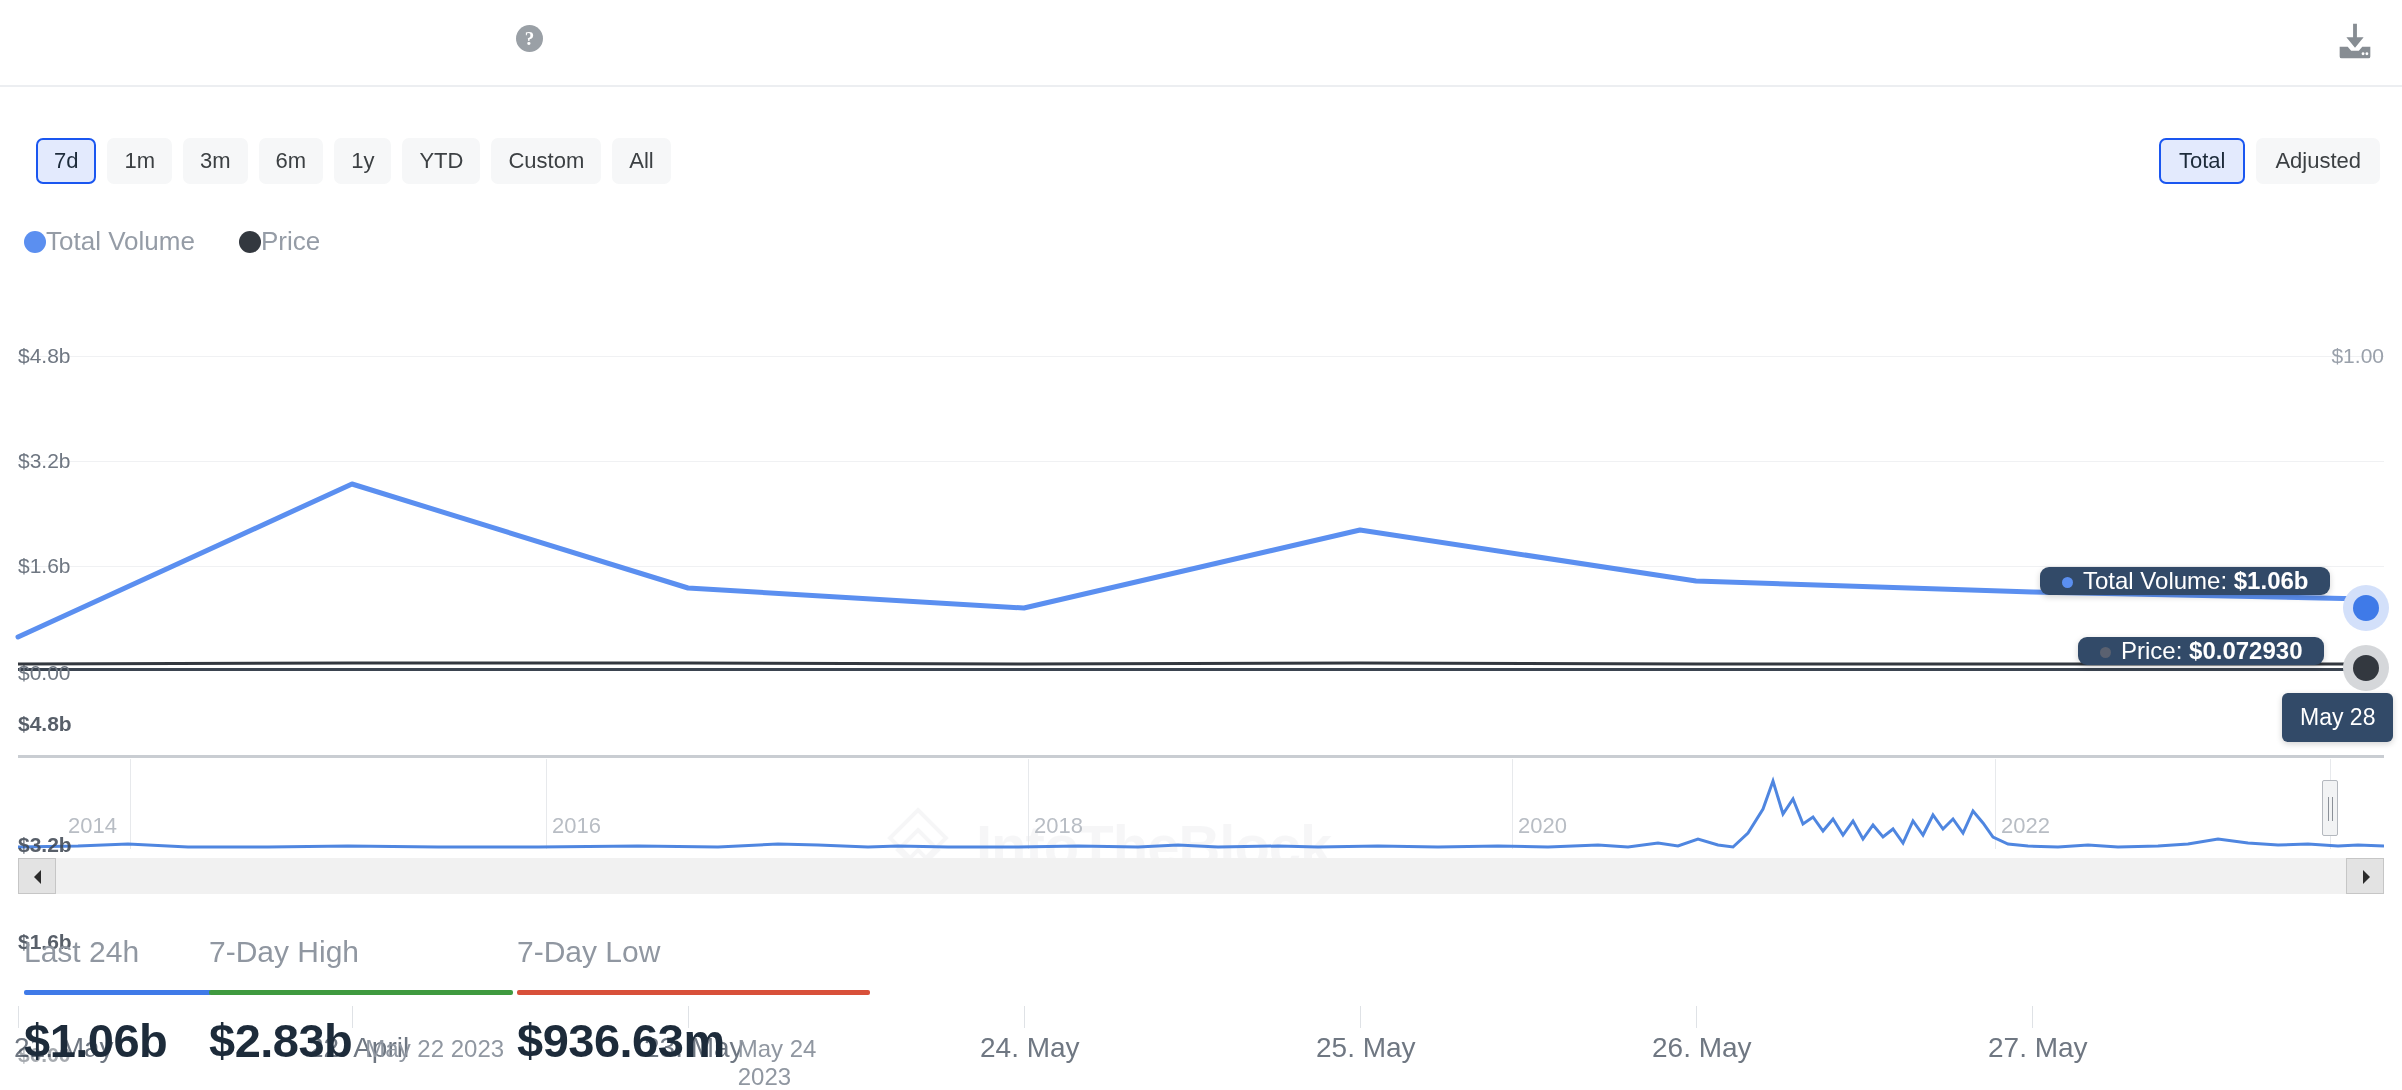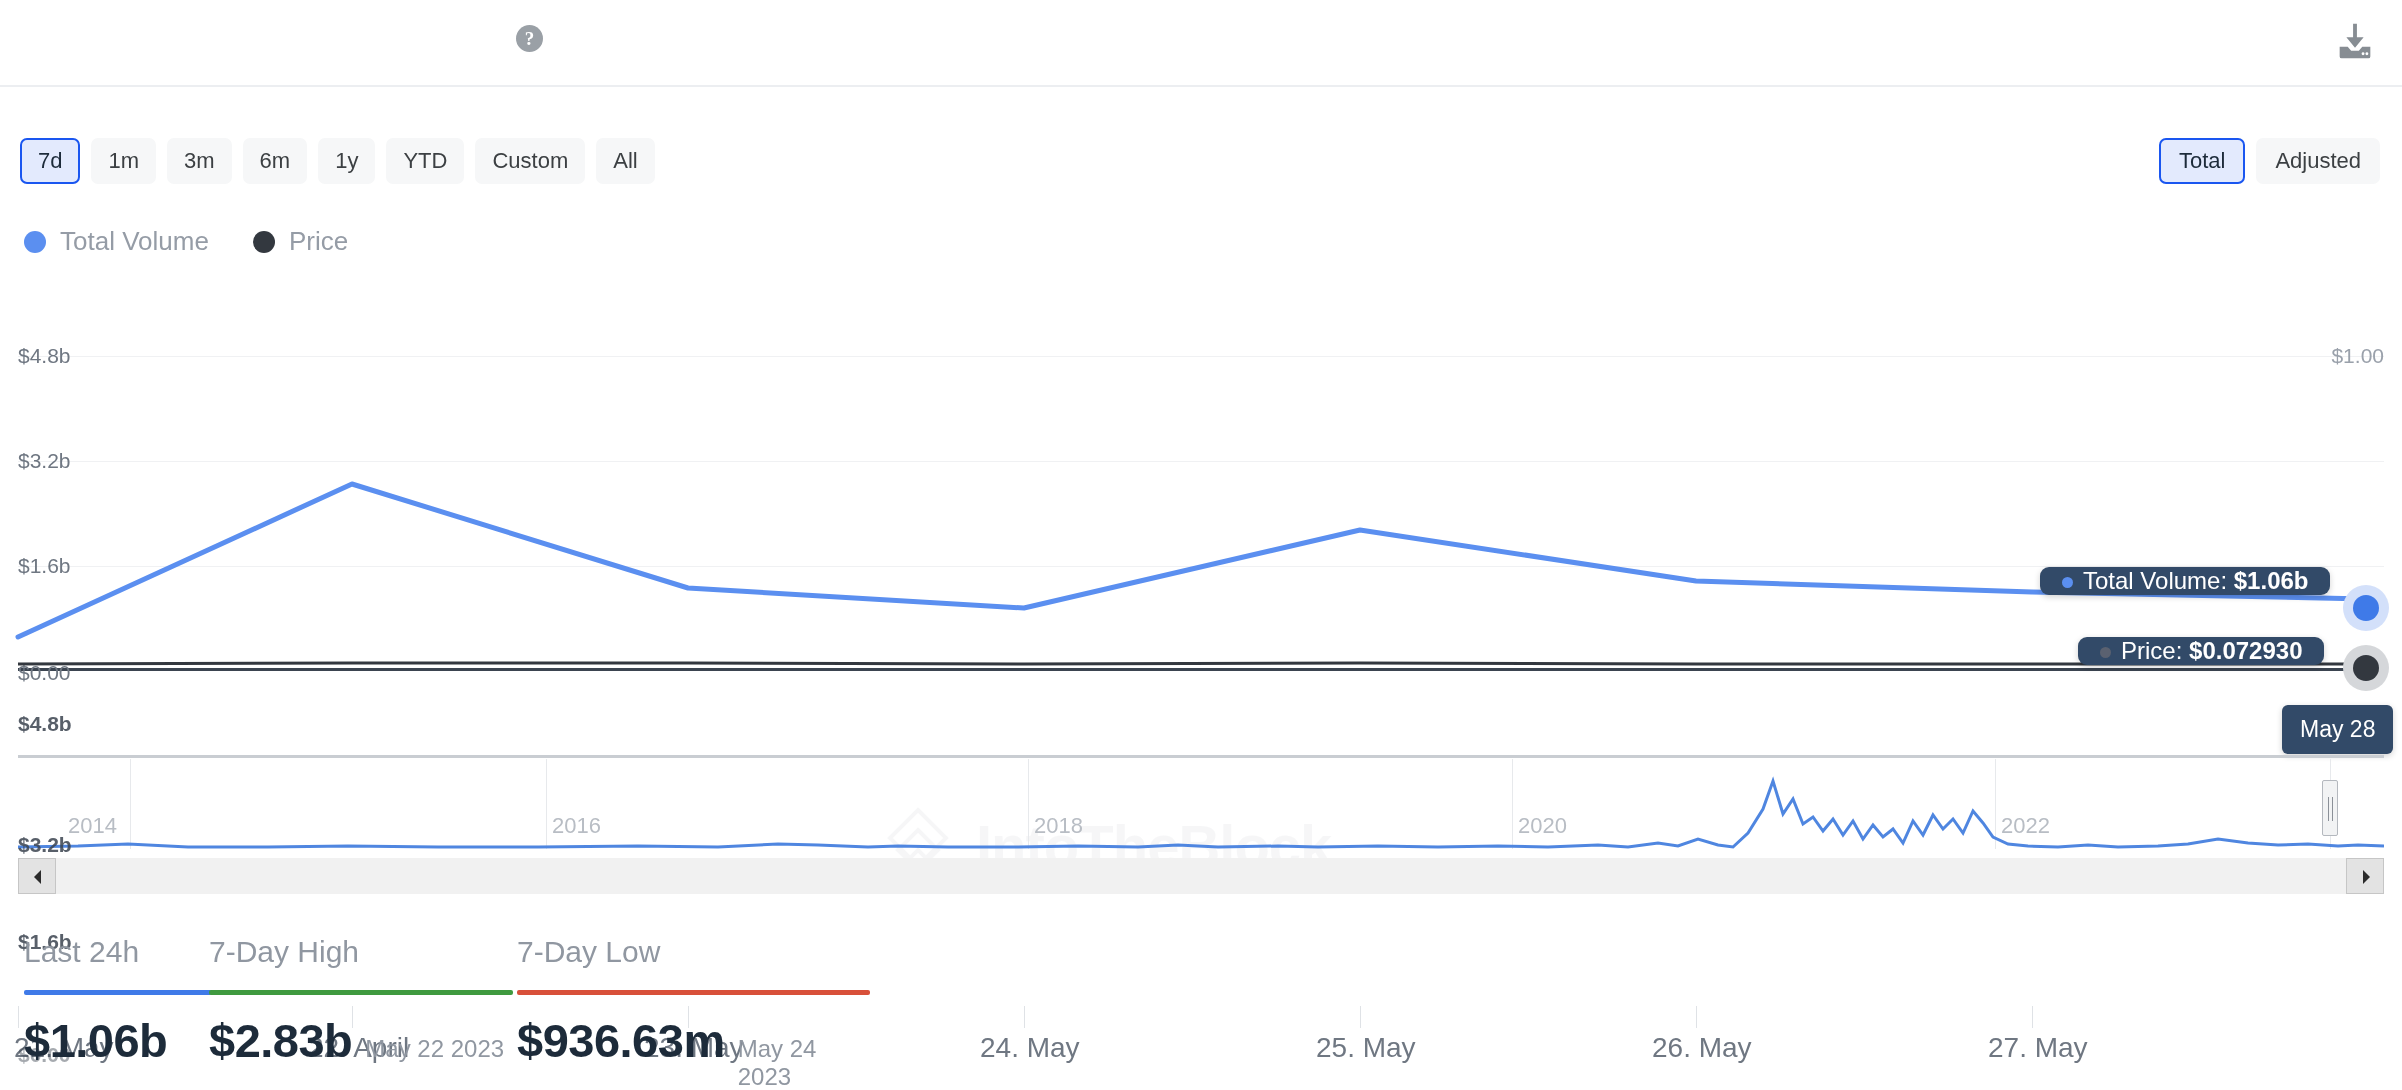--- a/index.html
+++ b/index.html
@@ -28,39 +28,39 @@
     font-family: "Liberation Serif", serif;
     cursor: pointer;
   }
   .download-icon {
     position: absolute; right: 24px; top: 20px;
     width: 46px; height: 46px; cursor: pointer;
   }
 
   
   .controls { position: absolute; top: 138px; left: 0; width: 2402px; height: 55px; }
-  .range-group { position: absolute; left: 20px; top: 0; display: flex; gap: 11px; }
+  .range-group { position: absolute; left: 36px; top: 0; display: flex; gap: 11px; }
   .range-btn {
     height: 46px; min-width: 46px; padding: 0 16px;
     background: #f6f7f8; border: 1px solid transparent; border-radius: 7px;
     color: #3c4043; font-size: 22px; line-height: 44px; text-align: center;
     cursor: pointer; white-space: nowrap;
   }
   .range-btn.active { background: #e3eafd; border: 2px solid #1a56f0; line-height: 42px; color: #1d2b3a; }
   .mode-group { position: absolute; right: 22px; top: 0; display: flex; gap: 11px; padding-left: 38px; }
   .mode-btn {
     height: 46px; padding: 0 18px;
     background: #f6f7f8; border: 1px solid transparent; border-radius: 7px;
     color: #3c4043; font-size: 22px; line-height: 44px; text-align: center; cursor: pointer;
   }
   .mode-btn.active { background: #e3eafd; border: 2px solid #1a56f0; line-height: 42px; color: #1d2b3a; }
 
   
   .legend { position: absolute; top: 226px; left: 24px; display: flex; align-items: center; gap: 44px; }
-  .legend-item { display: flex; align-items: center; gap: 14px; cursor: pointer; }
+  .legend-item { display: flex; align-items: center; cursor: pointer; }
   .legend-dot { width: 22px; height: 22px; border-radius: 50%; }
   .legend-label { font-size: 26px; color: #959ca6; }
 
   
   .chart-area { position: absolute; top: 330px; left: 0; width: 2402px; height: 370px; }
   .gridline { position: absolute; left: 18px; width: 2366px; height: 1px; background: #f0f1f3; }
   .zeroline { position: absolute; left: 18px; width: 2366px; height: 3px; background: #3b4450; }
   .y-label-left { position: absolute; left: 18px; font-size: 21px; color: #6f7782; transform: translateY(-50%); }
   .y-label-right { position: absolute; right: 18px; font-size: 21px; color: #9aa1ab; transform: translateY(-50%); }
   .x-label { position: absolute; top: 702px; font-size: 28px; color: #6f7782; }
@@ -77,21 +77,21 @@
   .tooltip {
     position: absolute; background: #324a68; color: #ffffff;
     border-radius: 9px; padding: 0 22px; font-size: 24px; white-space: nowrap;
     box-shadow: 0 2px 6px rgba(0,0,0,0.18);
   }
   .tooltip b { font-weight: 700; }
   .tt-dot { display: inline-block; width: 11px; height: 11px; border-radius: 50%; margin-right: 10px; vertical-align: middle; }
   .tt-vol { left: 2040px; top: 567px; }
   .tt-price { left: 2078px; top: 637px; }
   .tt-date {
-    left: 2282px; top: 693px; padding: 11px 18px; font-size: 23px; border-radius: 6px; margin-top: 12px;
+    left: 2282px; top: 693px; padding: 11px 18px; font-size: 23px; border-radius: 6px;
   }
 
   .point-halo { position: absolute; border-radius: 50%; }
 
   
   .navigator { position: absolute; top: 755px; left: 0; width: 2402px; height: 100px; }
   .nav-top { position: absolute; left: 18px; top: 0; width: 2366px; height: 3px; background: #c9cdd2; }
   .nav-year { position: absolute; top: 58px; font-size: 22px; color: #b8bdc4; }
   .nav-vline { position: absolute; top: 4px; width: 1px; height: 90px; background: #e7e9ec; }
   .nav-handle {

